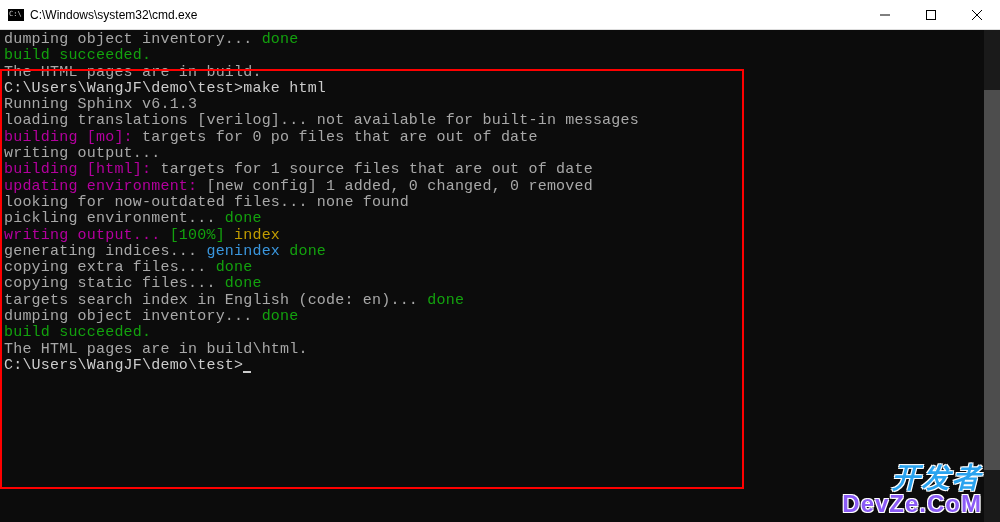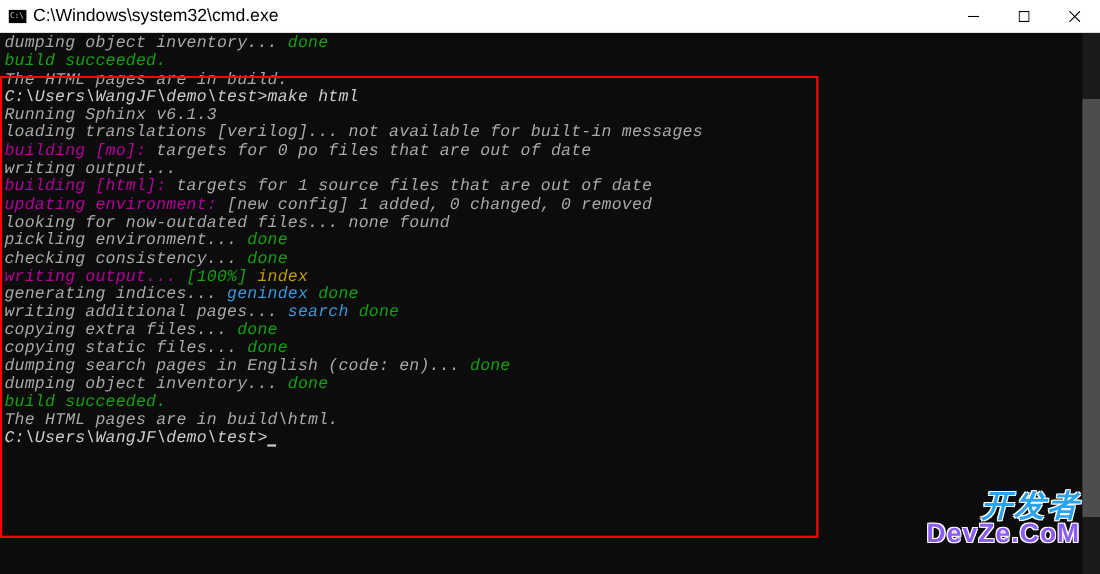--- a/index.html
+++ b/index.html
@@ -29,21 +29,21 @@
     .titlebar-icon::after {
       content: "C:\\";
       color: #ccc;
       font-size: 7px;
       position: absolute;
       top: 1px;
       left: 1px;
       font-family: monospace;
     }
     .titlebar-title {
-      font-size: 16px;
+      font-size: 12px;
       color: #000;
       flex: 1;
     }
     .window-controls {
       display: flex;
       height: 100%;
     }
     .window-btn {
       width: 46px;
       height: 30px;
@@ -57,21 +57,21 @@
     .terminal {
       background: #0c0c0c;
       font-family: "NSimSun", "Consolas", "Courier New", monospace;
       font-size: 15px;
       line-height: 16.3px;
       padding: 2px 0 0 4px;
       height: calc(522px - 30px);
       position: relative;
       letter-spacing: 0.2px;
     }
-    .line { white-space: pre; color: #cccccc; font-style: italic; }
+    .line { white-space: pre; color: #cccccc; }
     .gray { color: #a8a8a8; }
     .green { color: #13a10e; }
     .purple { color: #b4009e; }
     .yellow { color: #c19c00; }
     .aqua { color: #3a96dd; }
     .highlight-box {
       position: absolute;
       border: 2px solid #ff0000;
       left: 0px;
       top: 39px;
@@ -98,21 +98,21 @@
     .scrollbar-thumb {
       position: absolute;
       width: 16px;
       background: #4d4d4d;
       top: 60px;
       height: 380px;
     }
     .watermark {
       position: absolute;
       right: 18px;
-      bottom: 24px;
+      bottom: 6px;
       font-family: "Microsoft YaHei", sans-serif;
       text-align: right;
       line-height: 1;
       pointer-events: none;
     }
     .watermark .cn {
       font-size: 28px;
       font-weight: bold;
       font-style: italic;
       color: #2aa3ef;
@@ -161,27 +161,25 @@
   <div class="line"></div>
   <div class="line"><span>C:\Users\WangJF\demo\test&gt;</span><span>make html</span></div>
   <div class="line gray">Running Sphinx v6.1.3</div>
   <div class="line"><span class="gray">loading translations [verilog]... </span><span class="gray">not available for built-in messages</span></div>
   <div class="line"><span class="purple">building [mo]: </span><span class="gray">targets for 0 po files that are out of date</span></div>
   <div class="line gray">writing output... </div>
   <div class="line"><span class="purple">building [html]: </span><span class="gray">targets for 1 source files that are out of date</span></div>
   <div class="line"><span class="purple">updating environment: </span><span class="gray">[new config] 1 added, 0 changed, 0 removed</span></div>
   <div class="line"><span class="gray">looking for now-outdated files... </span><span class="gray">none found</span></div>
   <div class="line"><span class="gray">pickling environment... </span><span class="green">done</span></div>
-  <div class="line"><span class="gray">checking consistency... </span><span class="green">done</span></div>
   <div class="line"><span class="purple">writing output... </span><span class="green">[100%] </span><span class="yellow">index</span></div>
   <div class="line"><span class="gray">generating indices... </span><span class="aqua">genindex </span><span class="green">done</span></div>
-  <div class="line"><span class="gray">writing additional pages... </span><span class="aqua">search </span><span class="green">done</span></div>
   <div class="line"><span class="gray">copying extra files... </span><span class="green">done</span></div>
   <div class="line"><span class="gray">copying static files... </span><span class="green">done</span></div>
-  <div class="line"><span class="gray">dumping search pages in English (code: en)... </span><span class="green">done</span></div>
+  <div class="line"><span class="gray">targets search index in English (code: en)... </span><span class="green">done</span></div>
   <div class="line"><span class="gray">dumping object inventory... </span><span class="green">done</span></div>
   <div class="line green">build succeeded.</div>
   <div class="line"></div>
   <div class="line gray">The HTML pages are in build\html.</div>
   <div class="line"></div>
   <div class="line"><span>C:\Users\WangJF\demo\test&gt;</span><span class="cursor"></span></div>
 
   <div class="highlight-box"></div>
 </div>
 

